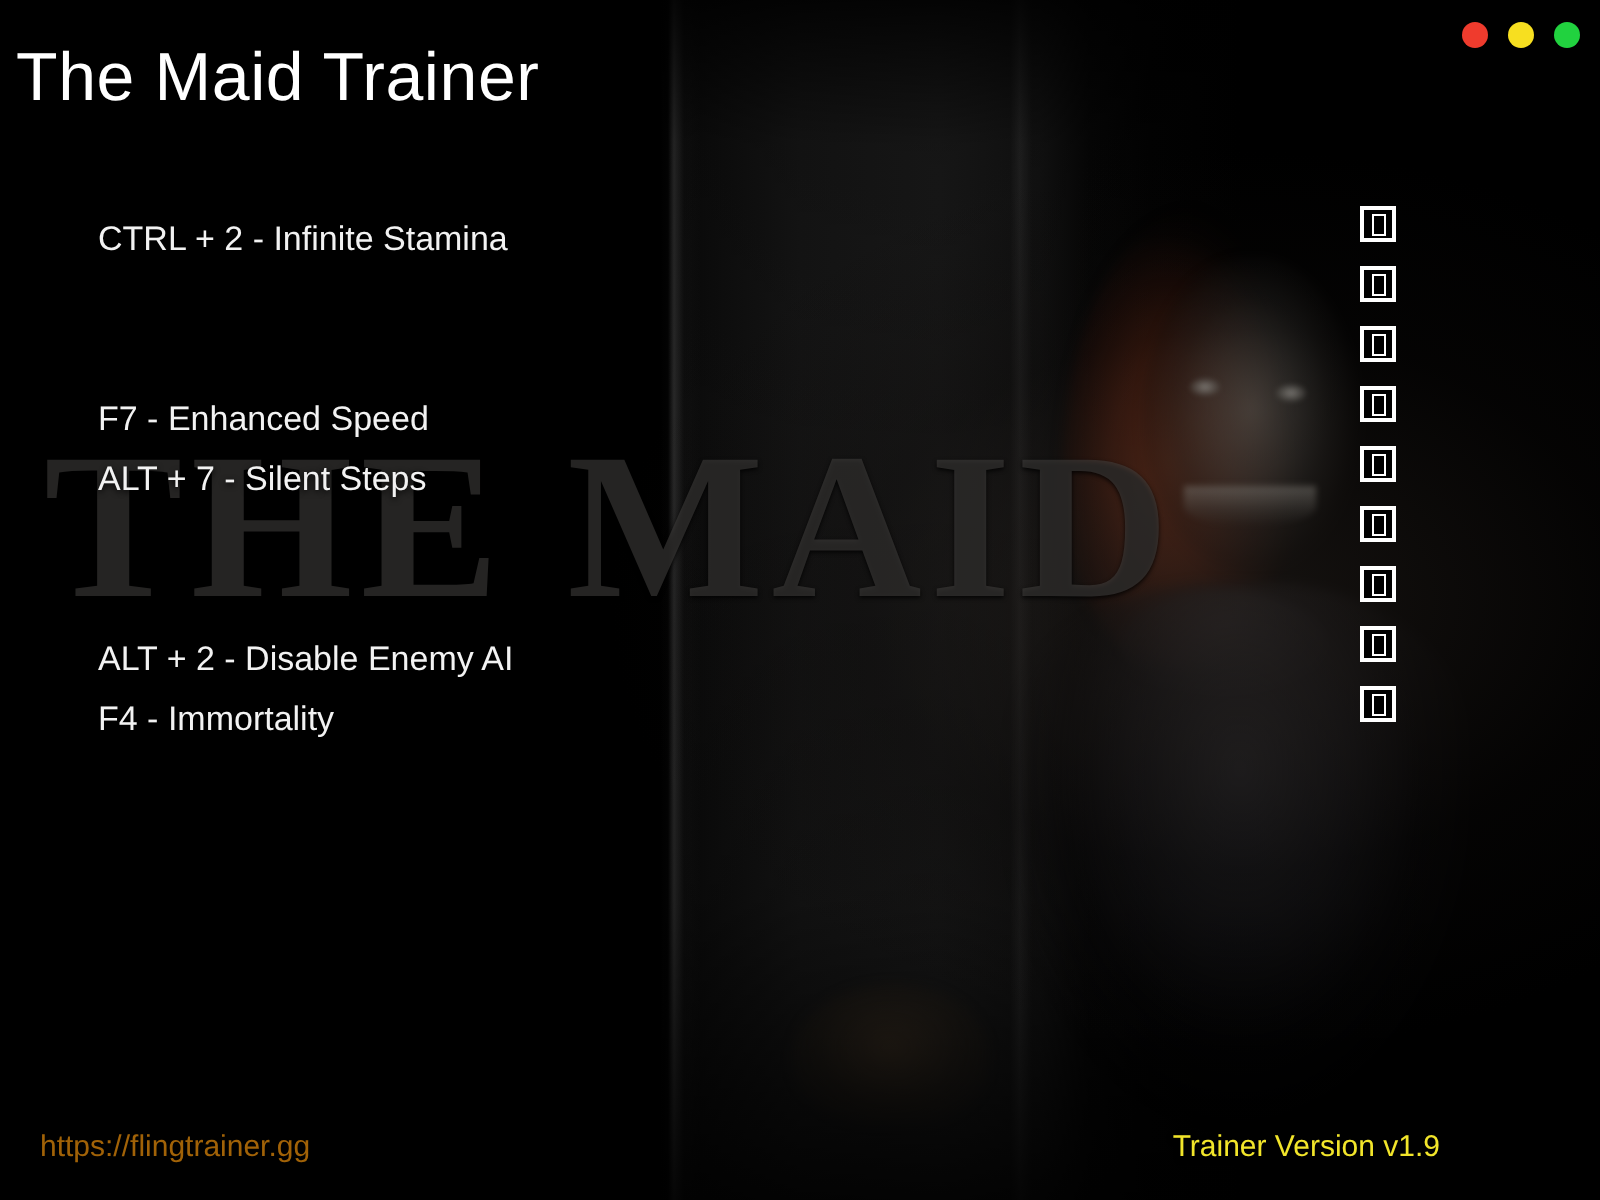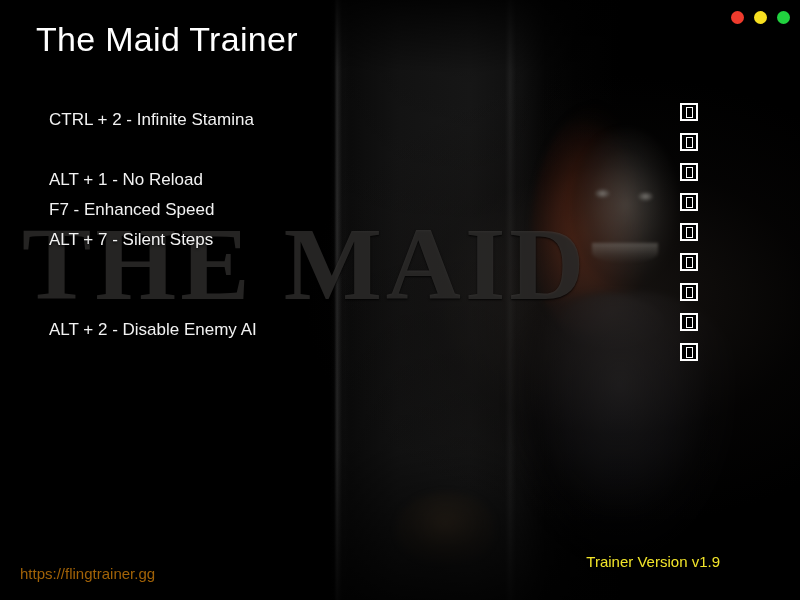--- a/index.html
+++ b/index.html
@@ -202,21 +202,21 @@
   .win-dot {
     width: 13px;
     height: 13px;
     border-radius: 50%;
     display: block;
   }
 
   
   .app-title {
     position: absolute;
-    left: 36px;
+    left: 8px;
     top: 20px;
     font-size: 34px;
     font-weight: 400;
     color: #ffffff;
     letter-spacing: 0.3px;
     z-index: 20;
     text-shadow: 0 1px 3px rgba(0,0,0,0.9);
   }
 
   
@@ -266,21 +266,21 @@
     left: 20px;
     bottom: 18px;
     font-size: 15px;
     color: #a16207;
     z-index: 20;
     text-shadow: 0 1px 3px rgba(0,0,0,0.95);
   }
   .footer-version {
     position: absolute;
     right: 80px;
-    bottom: 30px;
+    bottom: 18px;
     font-size: 15px;
     color: #f2e52a;
     z-index: 20;
     text-shadow: 0 1px 3px rgba(0,0,0,0.95);
   }
 </style>
 </head>
 <body>
 
 <div id="app">
@@ -313,21 +313,20 @@
         <span class="cheat-toggle">
           <span class="knob"></span>
         </span>
       </div>
       <div class="cheat-row">
         <span class="cheat-toggle">
           <span class="knob"></span>
         </span>
       </div>
       <div class="cheat-row">
-        <span class="cheat-label">ALT + 1 - No Reload</span>
         <span class="cheat-toggle">
           <span class="knob"></span>
         </span>
       </div>
       <div class="cheat-row">
         <span class="cheat-label">F7 - Enhanced Speed</span>
         <span class="cheat-toggle">
           <span class="knob"></span>
         </span>
       </div>
@@ -347,20 +346,21 @@
           <span class="knob"></span>
         </span>
       </div>
       <div class="cheat-row">
         <span class="cheat-label">ALT + 2 - Disable Enemy AI</span>
         <span class="cheat-toggle">
           <span class="knob"></span>
         </span>
       </div>
       <div class="cheat-row">
+        <span class="cheat-label">F4 - Immortality</span>
         <span class="cheat-toggle">
           <span class="knob"></span>
         </span>
       </div>
     </div>
 
   <div class="footer-url">https://flingtrainer.gg</div>
   <div class="footer-version" style="color: rgb(242, 229, 42);">Trainer Version v1.9</div>
 
 </div>

